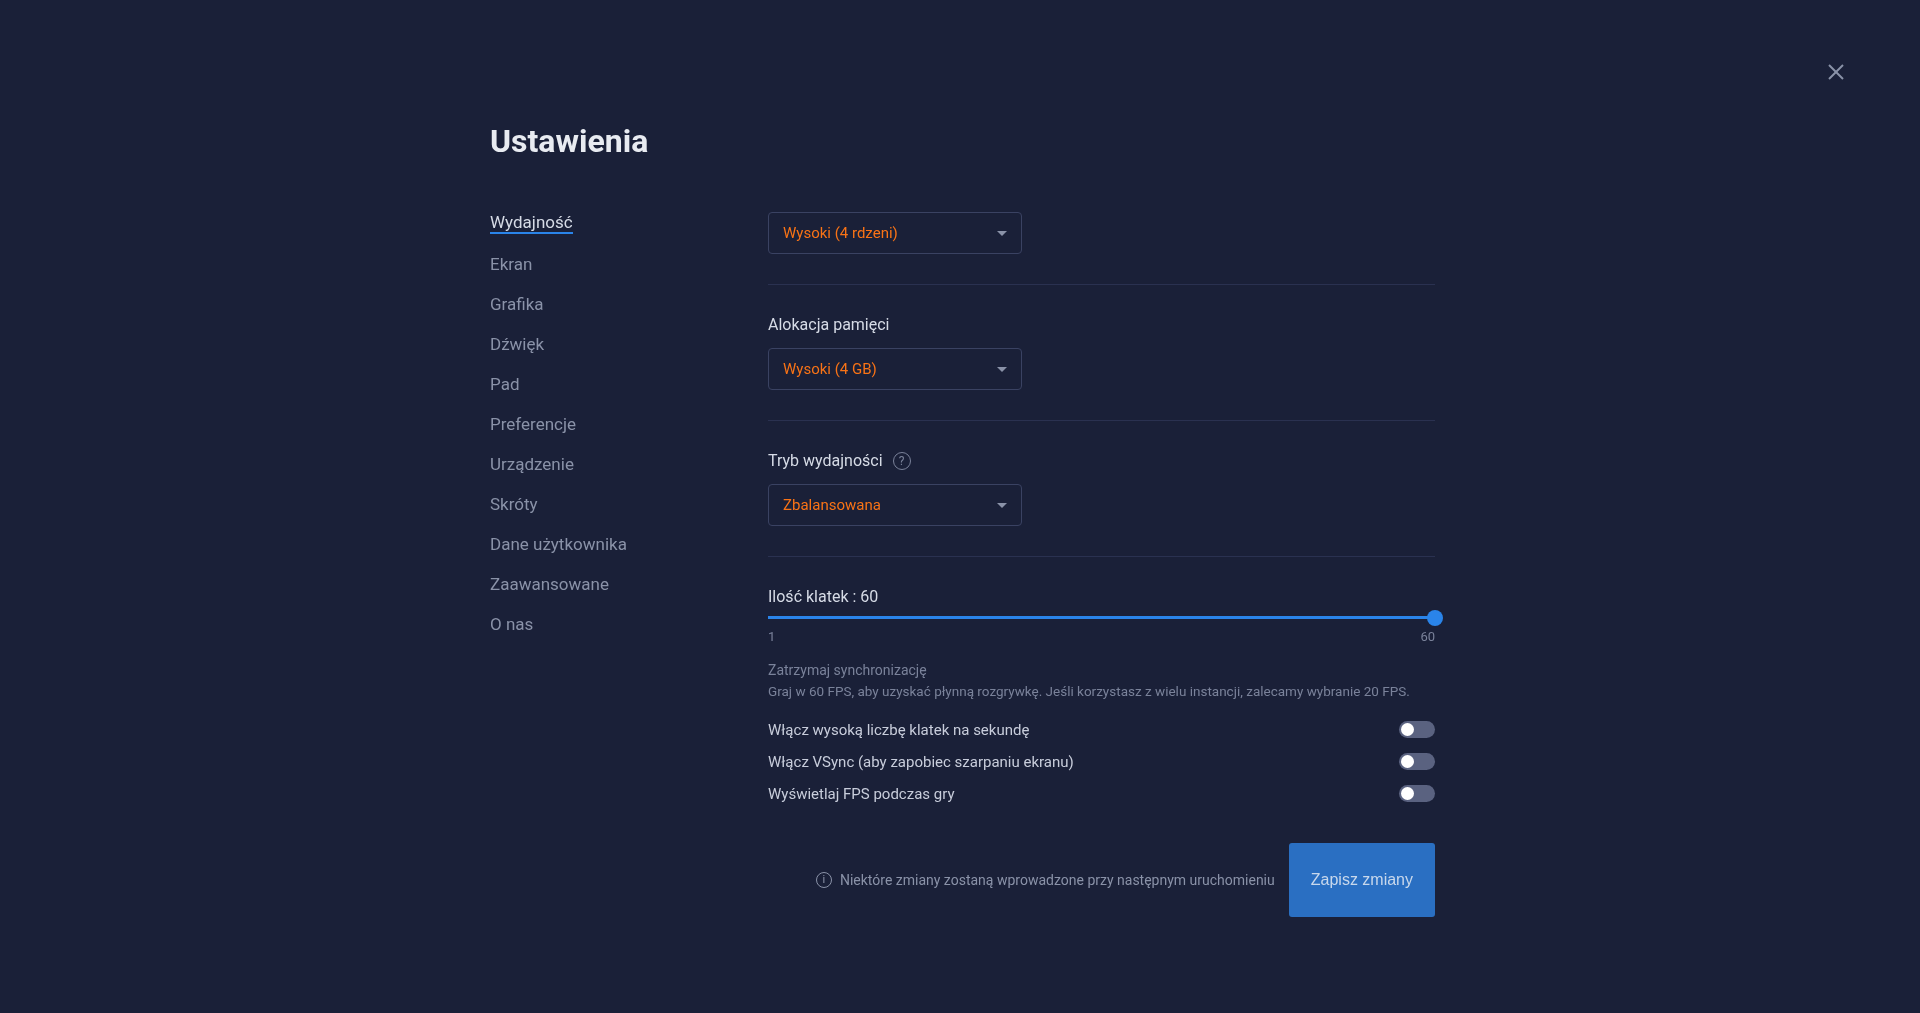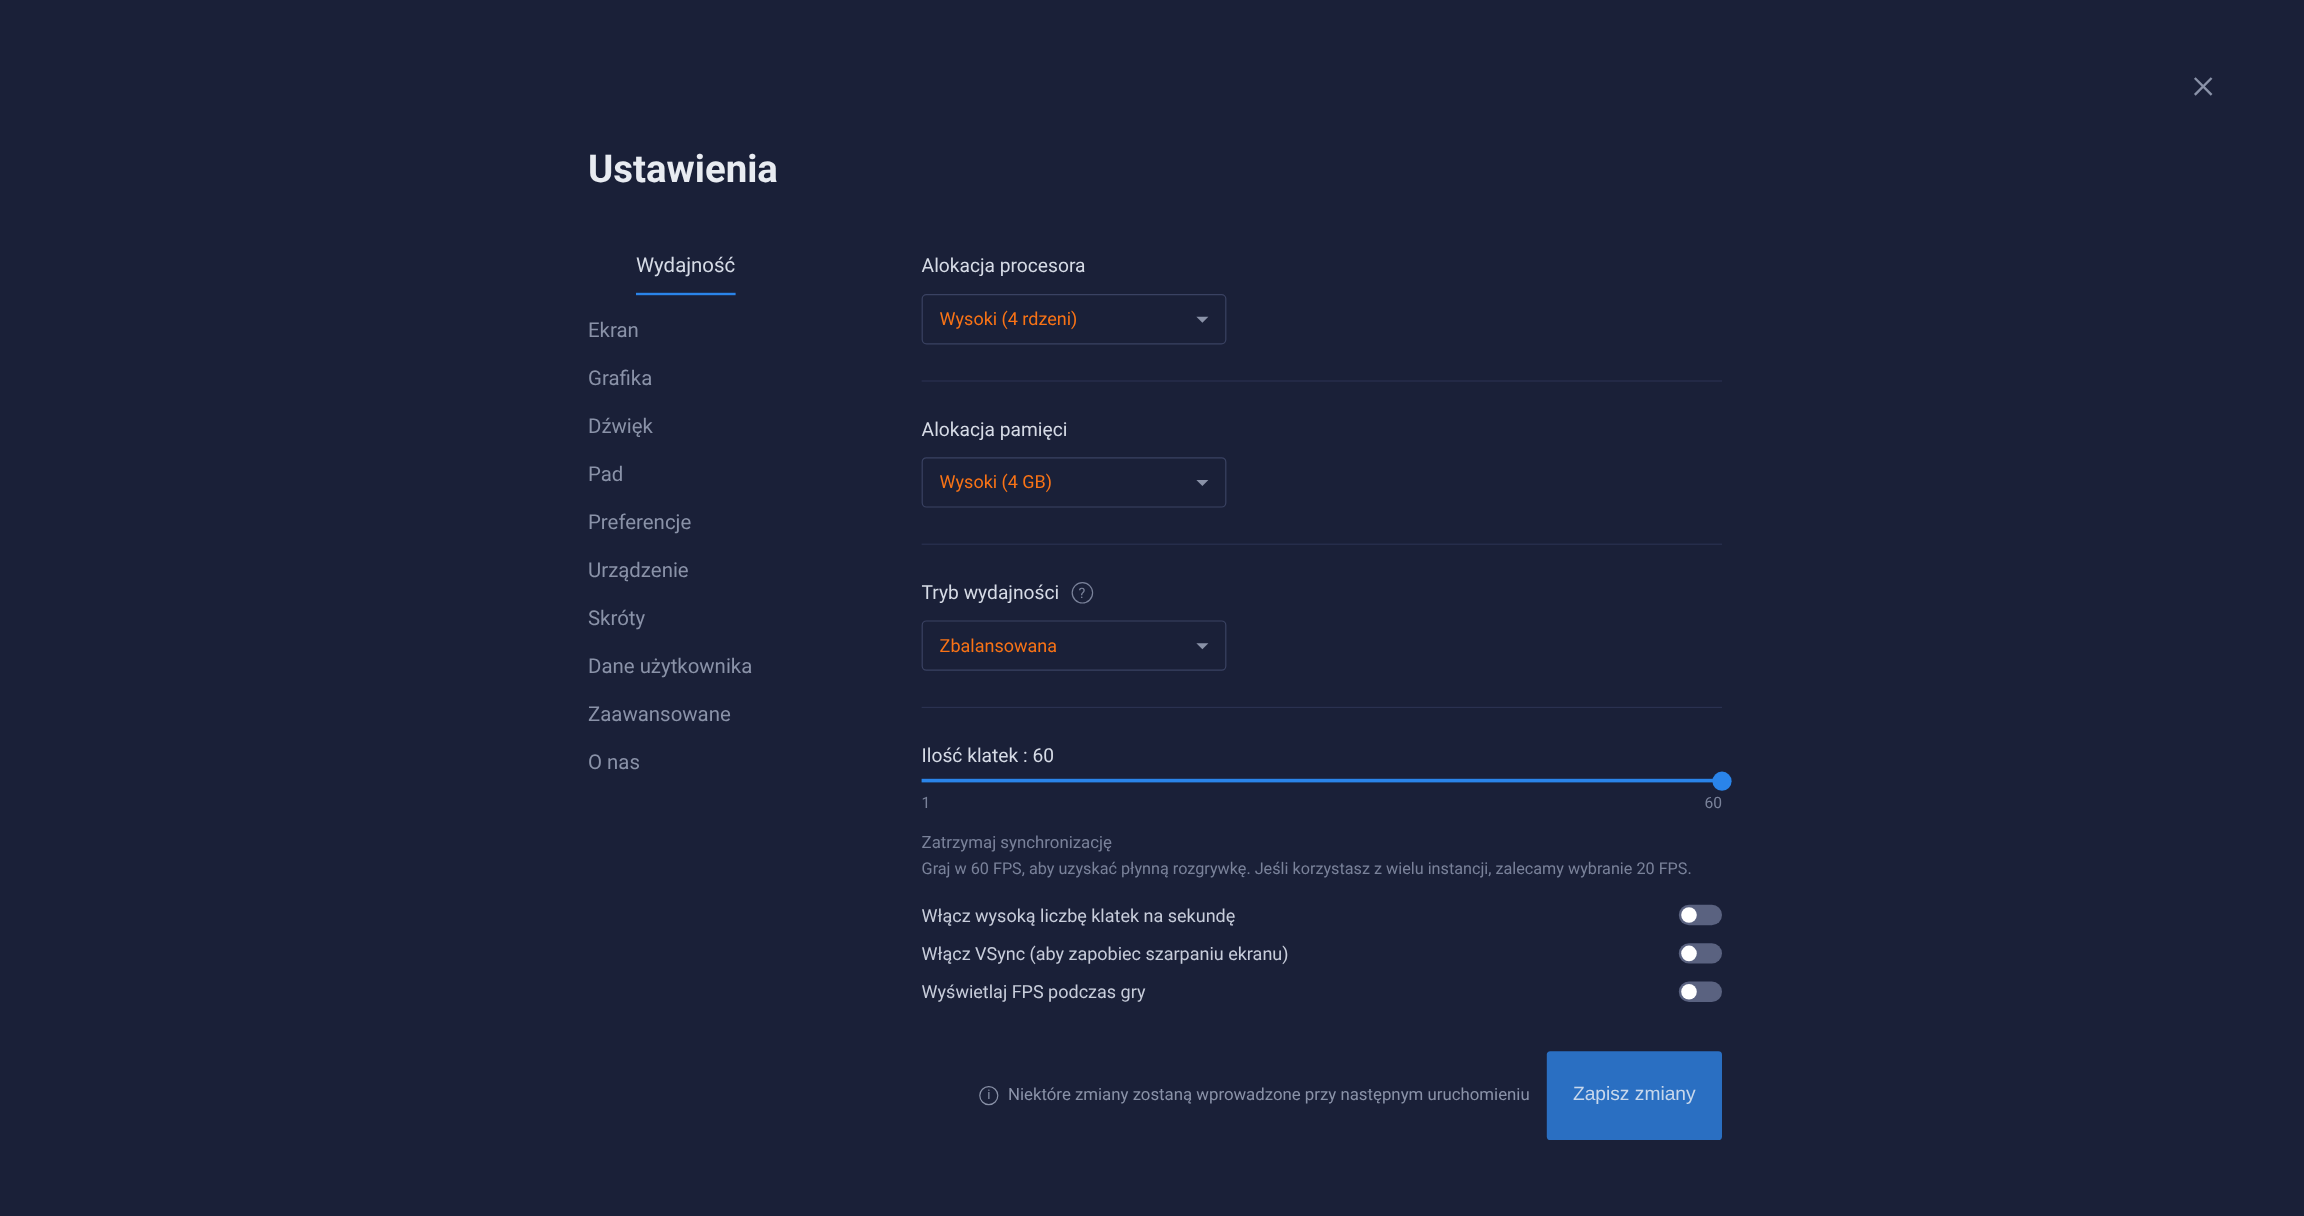--- a/index.html
+++ b/index.html
@@ -44,23 +44,22 @@
 }
 .sidebar-item {
   font-size: 17px;
   color: #8a92a8;
   margin-bottom: 20px;
   cursor: pointer;
 }
 .sidebar-item.active {
   color: #d6dbe6;
   border-bottom: 2px solid #2a84e9;
-  padding-bottom: 12px;
+  padding-bottom: 0;
   display: inline-block;
-  margin-left: 40px;
 }
 .content { flex: 1; }
 .section { margin-bottom: 30px; border-bottom: 1px solid #2a3150; padding-bottom: 30px; }
 .section.noborder { border-bottom: none; padding-bottom: 0; }
 .section-label {
   font-size: 16px;
   color: #d6dbe6;
   margin-bottom: 14px;
   display: flex;
   align-items: center;
@@ -211,21 +210,20 @@
       <div class="sidebar-item"><span>Preferencje</span></div>
       <div class="sidebar-item"><span>Urządzenie</span></div>
       <div class="sidebar-item"><span>Skróty</span></div>
       <div class="sidebar-item"><span>Dane użytkownika</span></div>
       <div class="sidebar-item"><span>Zaawansowane</span></div>
       <div class="sidebar-item"><span>O nas</span></div>
     </div>
 
     <div class="content">
       <div class="section">
-        <div class="section-label">Alokacja procesora</div>
         <div class="select">
           <span>Wysoki (4 rdzeni)</span>
           <span class="select-arrow"></span>
         </div>
       </div>
 
       <div class="section">
         <div class="section-label">Alokacja pamięci</div>
         <div class="select">
           <span>Wysoki (4 GB)</span>

